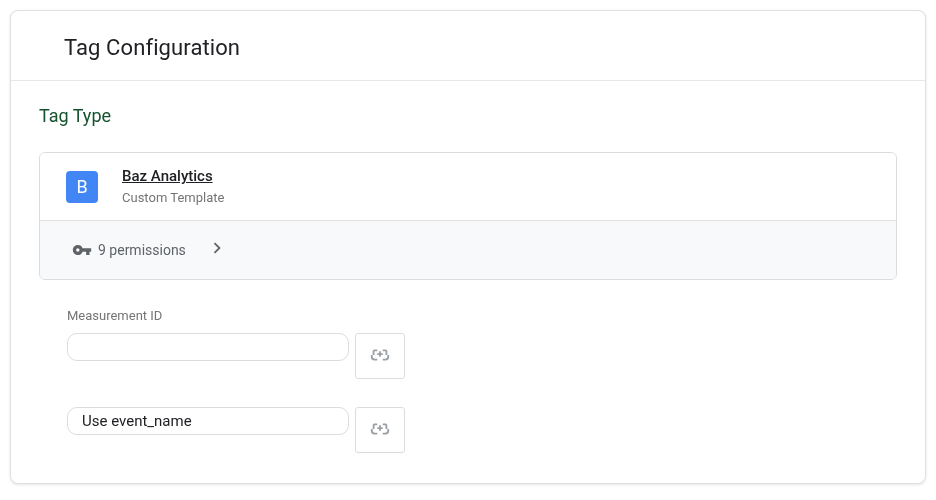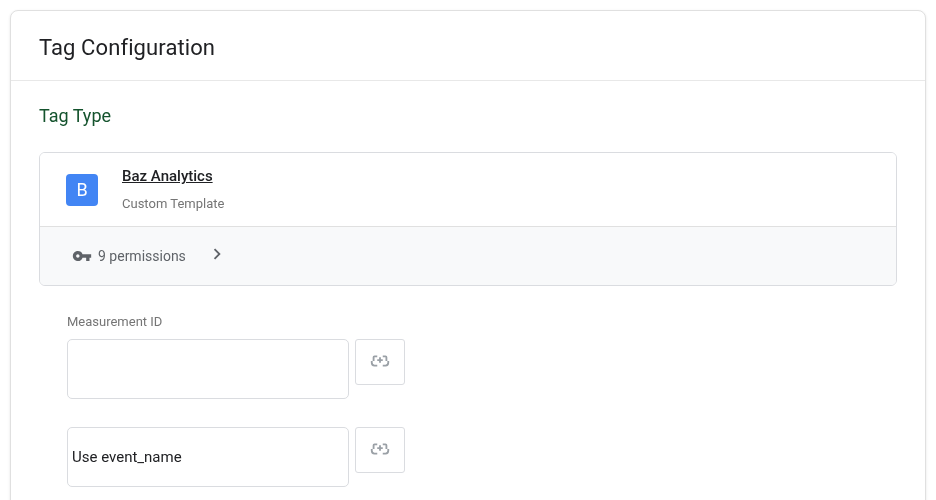--- a/index.html
+++ b/index.html
@@ -22,20 +22,21 @@
     }
     .panel-header {
       padding: 24px 28px 20px 28px;
       border-bottom: 1px solid #e8e8e8;
     }
     .panel-title {
       font-size: 22px;
       font-weight: 400;
       color: #202124;
       letter-spacing: 0.1px;
+      margin-left: 25px;
     }
     .panel-body {
       padding: 24px 28px 30px 28px;
     }
     .section-label {
       font-size: 18px;
       color: #14532d;
       margin-bottom: 26px;
     }
     .tag-type-box {
@@ -70,21 +71,21 @@
       font-size: 15px;
       font-weight: 500;
       color: #202124;
       line-height: 1.3;
       text-decoration: underline;
     }
     .tag-subtitle {
       font-size: 13px;
       color: #757575;
       line-height: 1.3;
-      margin-top: 9px;
+      margin-top: 3px;
     }
     .permissions-row {
       display: flex;
       align-items: center;
       padding: 16px 20px 16px 26px;
       background: #f8f9fa;
       border-top: 1px solid #e0e0e0;
       cursor: pointer;
     }
     .key-icon {
@@ -122,24 +123,24 @@
       font-size: 13px;
       color: #757575;
       margin-bottom: 10px;
     }
     .field-row {
       display: flex;
       align-items: stretch;
     }
     .field-input {
       width: 282px;
-      height: 60px;
+      height: 28px;
       border: 1px solid #dadce0;
-      border-radius: 5px;
-      padding: 0 4px;
+      border-radius: 10px;
+      padding: 0 14px;
       font-size: 15px;
       color: #202124;
       font-family: inherit;
       outline: none;
     }
     .field-input::placeholder {
       color: #616161;
     }
     .variable-button {
       width: 50px;

